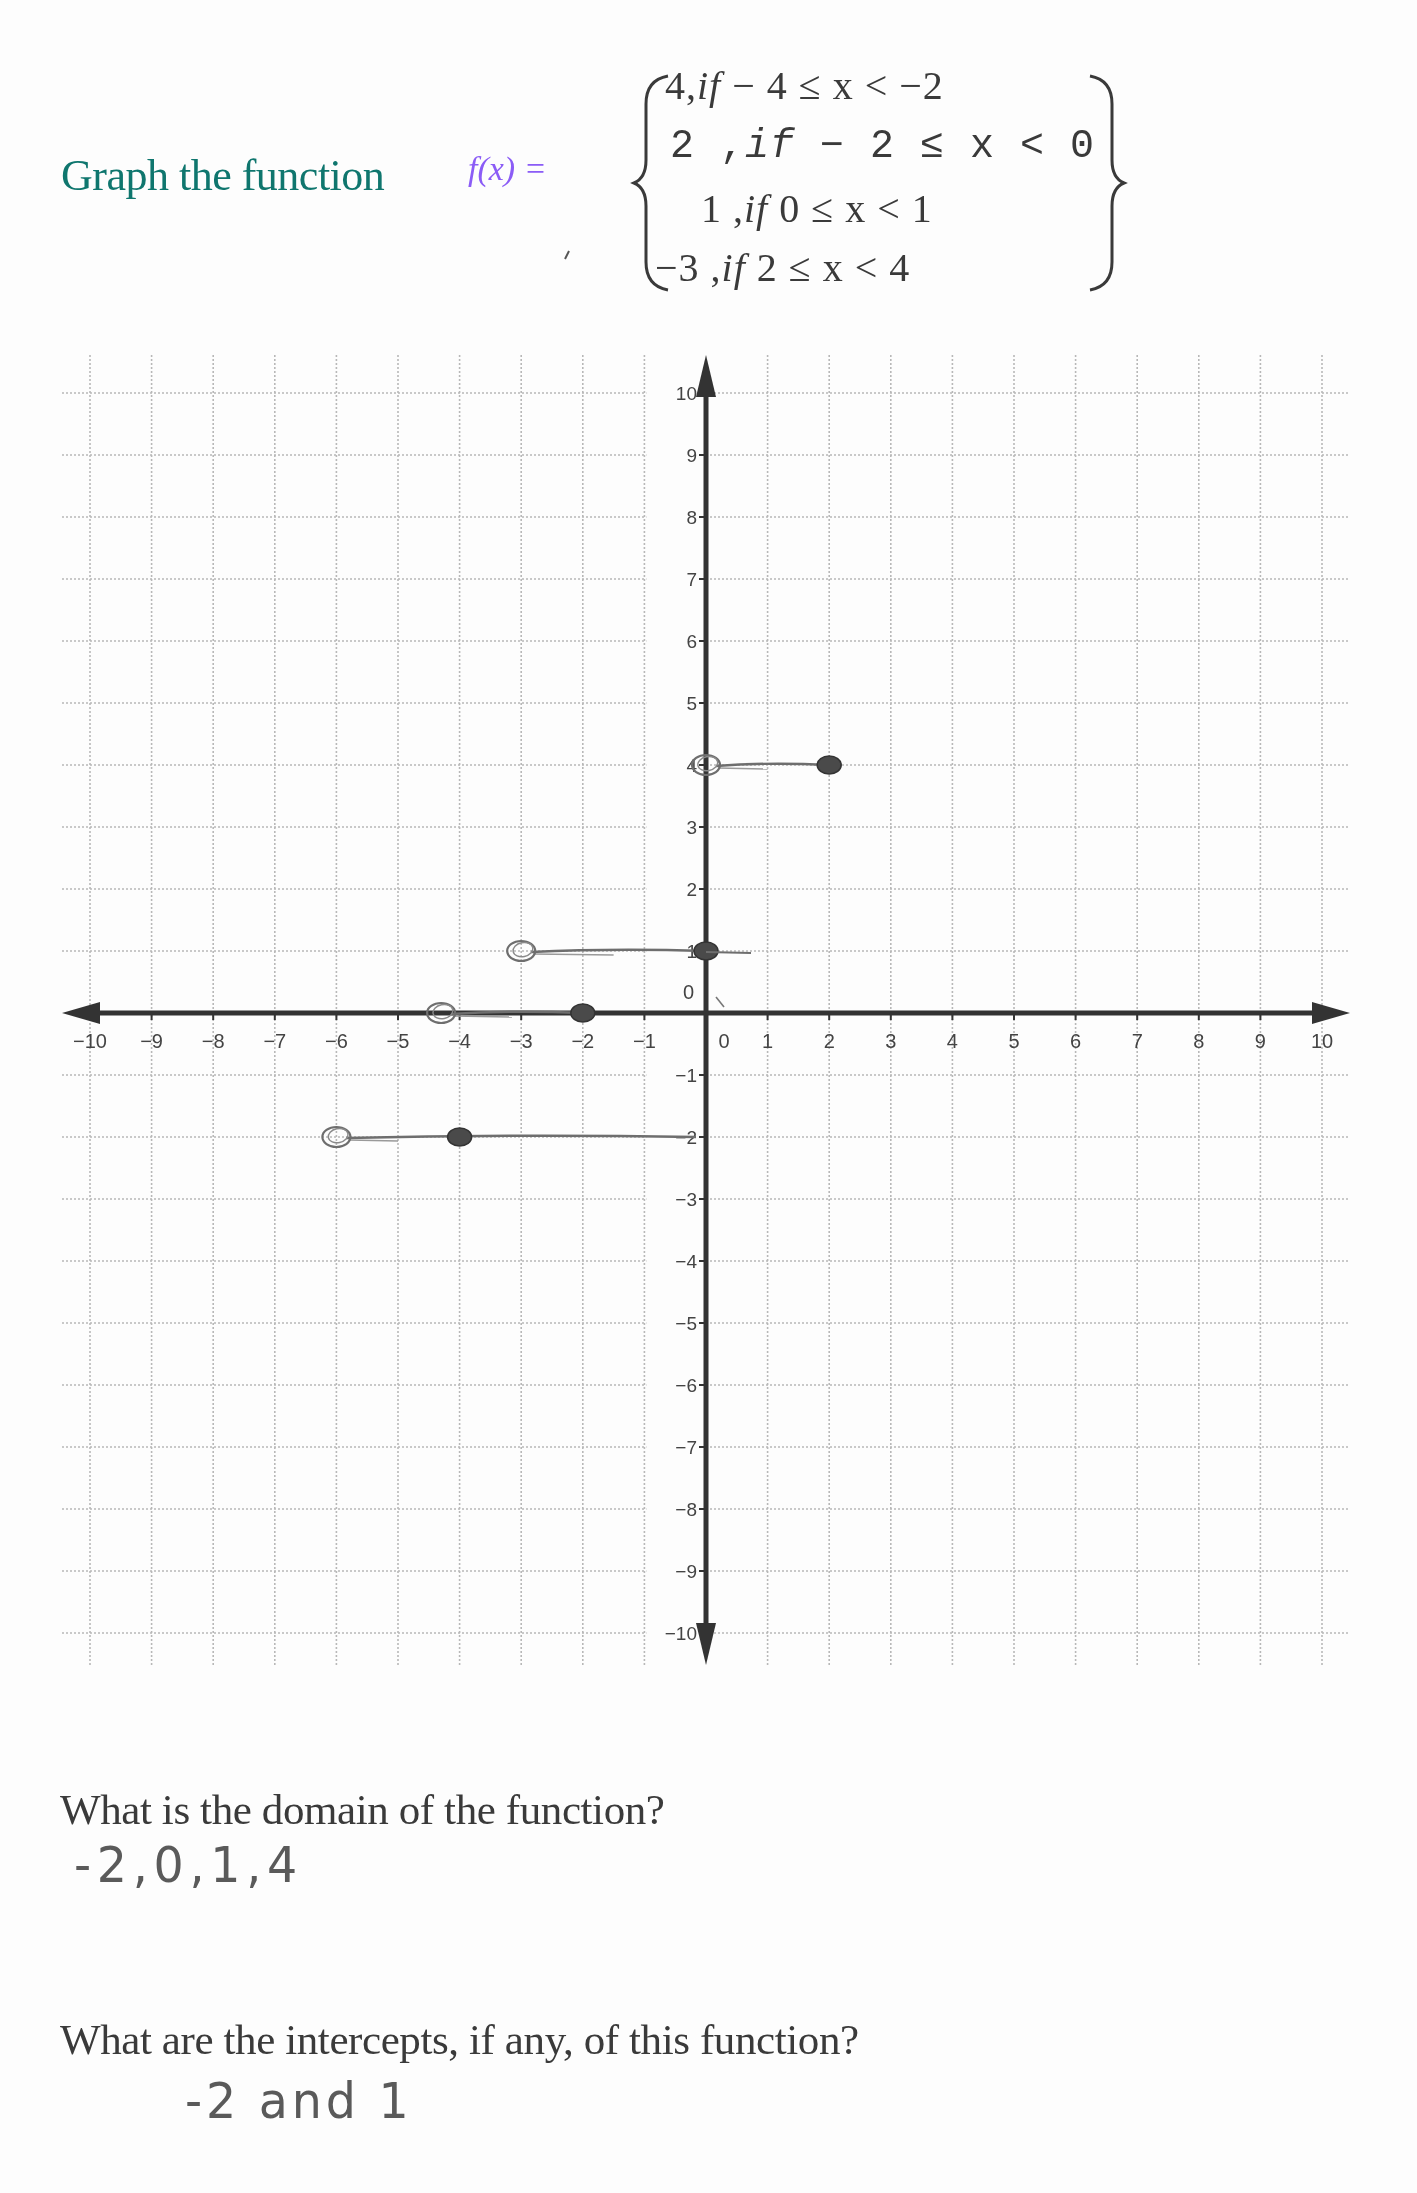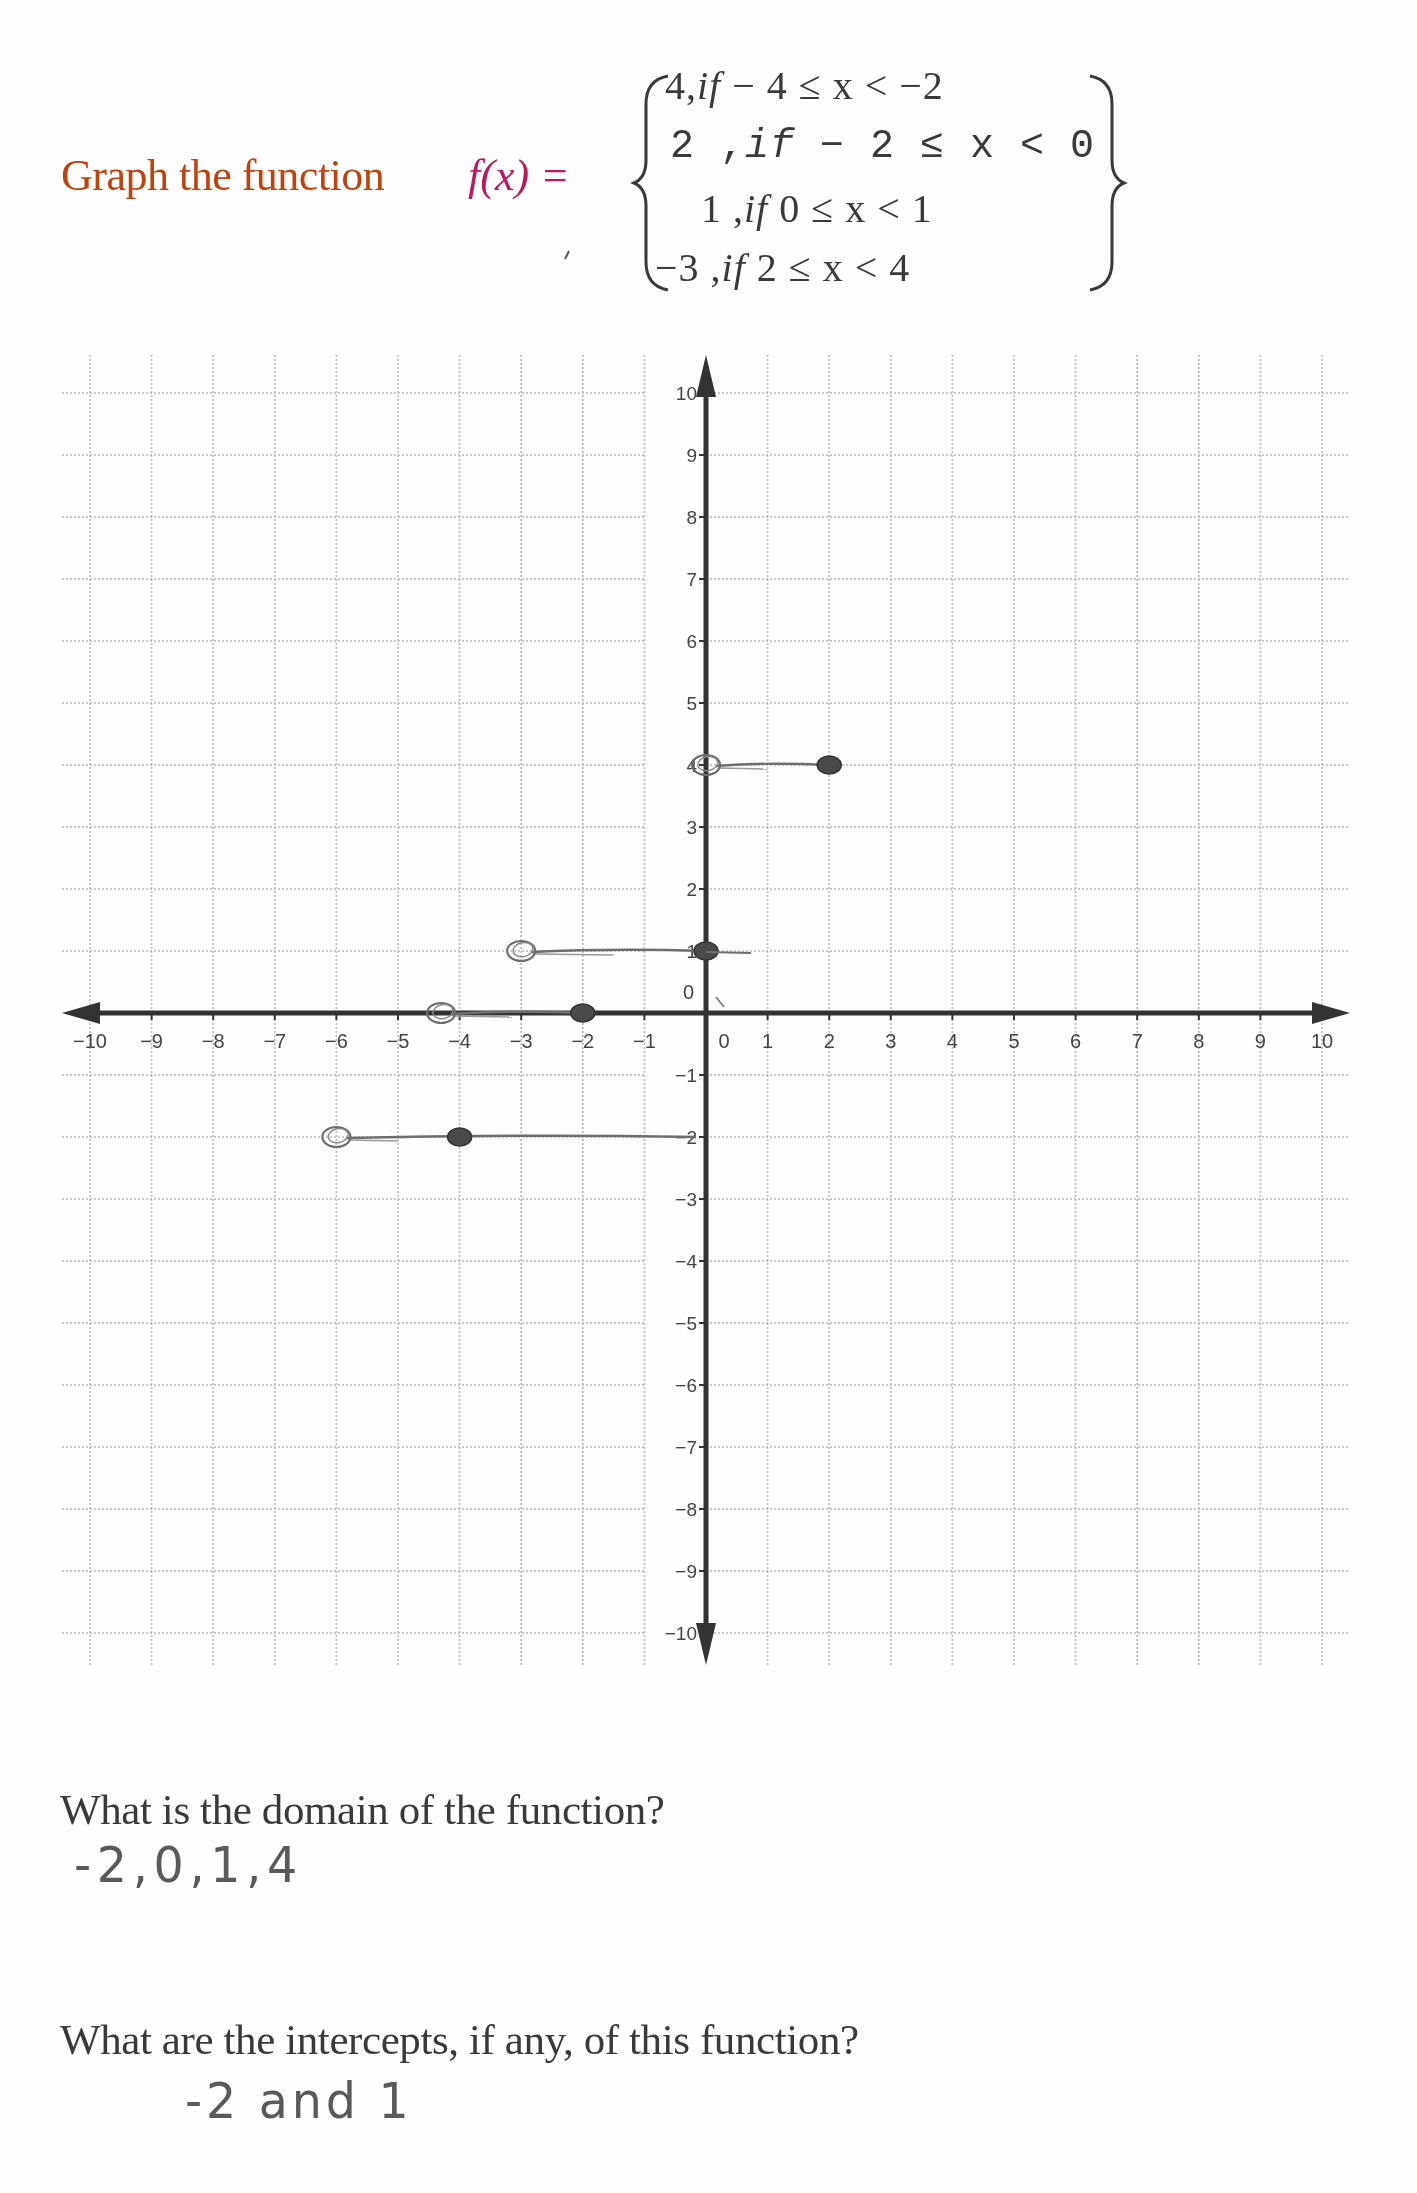--- a/index.html
+++ b/index.html
@@ -1,24 +1,24 @@
 <!DOCTYPE html>
 <html><head>
 <meta charset="utf-8">
 <style>
   html, body { margin:0; padding:0; background:#ffffff; }
   body { width:1417px; height:2193px; position:relative; overflow:hidden; }
   .page { position:absolute; left:0; top:0; width:1417px; height:2193px; background:#fdfdfd; }
   .prompt {
     position:absolute; font-family:"Liberation Serif", "DejaVu Serif", serif;
-    color:#c2410c; font-size:44px; white-space:nowrap; letter-spacing:-0.5px;
+    color:#0f766e; font-size:44px; white-space:nowrap; letter-spacing:-0.5px;
   }
   .fx {
     position:absolute; font-family:"Liberation Serif", "DejaVu Serif", serif;
-    font-style:italic; color:#be185d; font-size:44px; white-space:nowrap;
+    font-style:italic; color:#8b5cf6; font-size:34px; white-space:nowrap;
   }
   .piece-row {
     position:absolute; font-family:"Liberation Serif", "DejaVu Serif", serif;
     color:#3a3a3a; font-size:40px; white-space:nowrap; letter-spacing:1px;text-align:right;
   }
   .piece-row i { font-style:italic; }
   .question {
     position:absolute; font-family:"Liberation Serif", "DejaVu Serif", serif;
     color:#3a3a3a; font-size:43px; white-space:nowrap; letter-spacing:-0.4px;
   }

